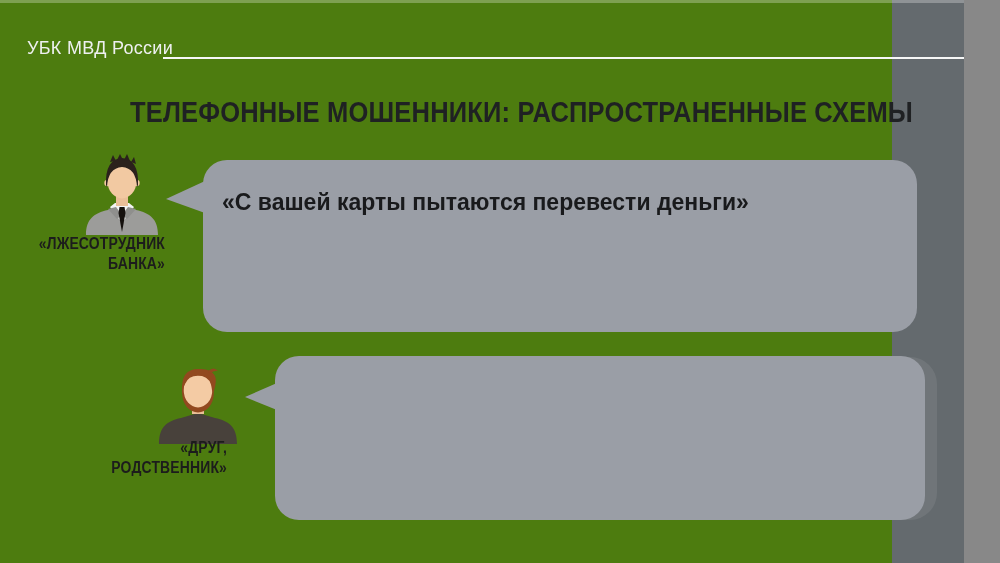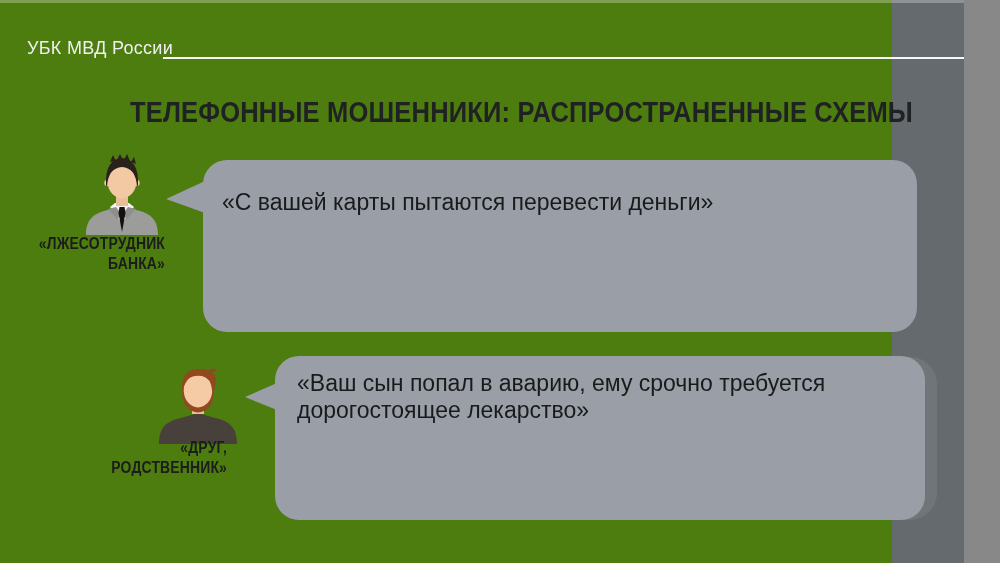--- a/index.html
+++ b/index.html
@@ -17,21 +17,21 @@
   .org-rule{position:absolute;left:163px;top:57px;width:812px;height:2px;
     background:#f6f7f7;z-index:5;}
   .slide-title{position:absolute;left:130px;top:97px;z-index:2;
     font-size:29px;font-weight:bold;color:#1f2123;line-height:30px;
     white-space:nowrap;transform:scaleX(.88);transform-origin:0 50%;
     letter-spacing:.2px;}
   .bubble{position:absolute;background:#9a9ea6;z-index:2;
     color:#191a1c;}
   .bubble-1{left:203px;top:160px;width:714px;height:172px;border-radius:24px;
     padding:21px 14px 0 19px;box-sizing:border-box;}
-  .bubble-1 .phrase{font-size:23px;line-height:43px;margin:0;white-space:pre-line;}
+  .bubble-1 .phrase{font-size:23px;line-height:43px;margin:0;white-space:pre-line;font-weight:bold;}
   .bubble-2{left:275px;top:356px;width:650px;height:164px;border-radius:24px;
     padding:14px 14px 0 22px;box-sizing:border-box;}
   .bubble-2 .phrase{font-size:23px;line-height:27px;margin:0 0 20px 0;white-space:pre-line;}
   .bubble-backing{position:absolute;left:277px;top:357px;width:660px;height:163px;
     border-radius:27px;background:rgba(255,255,255,.08);z-index:1;}
   .tail{position:absolute;background:#9a9ea6;z-index:2;}
   .tail-1{left:166px;top:181px;width:39px;height:32px;
     clip-path:polygon(100% 0,0 56%,100% 100%);}
   .tail-2{left:245px;top:383px;width:32px;height:27px;
     clip-path:polygon(100% 0,0 52%,100% 100%);}
@@ -88,17 +88,15 @@
     <ellipse cx="42" cy="28.5" rx="15.8" ry="19" fill="#92491f"></ellipse>
     <ellipse cx="42" cy="25" rx="14.3" ry="17.5" fill="#f4cba4"></ellipse>
     <path d="M26,26 Q25,4 42,4 Q55,3 59,11 Q61,16 58,26 Q57,29 56,25 Q55,13 46,11 Q33,9 29,19 Q27,22 27,28 Q26,30 26,26 Z" fill="#92491f"></path>
     <path d="M52,6 Q58,1 62,6 Q58,5 54,9 Z" fill="#92491f"></path>
   </svg>
   <div class="persona-label persona-label-2">«ДРУГ,
 РОДСТВЕННИК»</div>
 
   <div class="tail tail-2"></div>
   <div class="bubble bubble-2">
-    <p class="phrase">«Ваш сын попал в аварию, ему срочно требуется
-дорогостоящее лекарство»</p>
   </div>
 
 </div>
 
 </body></html>

